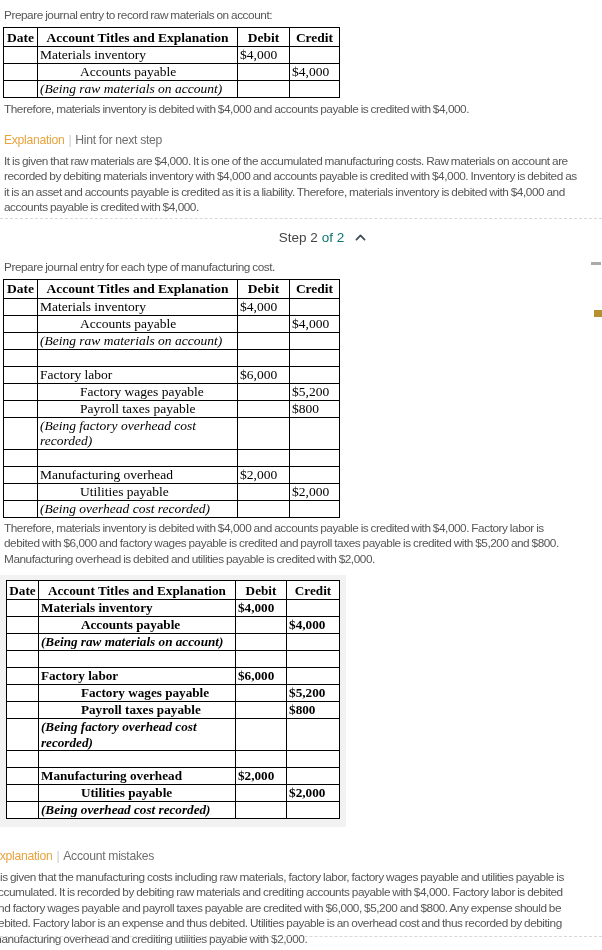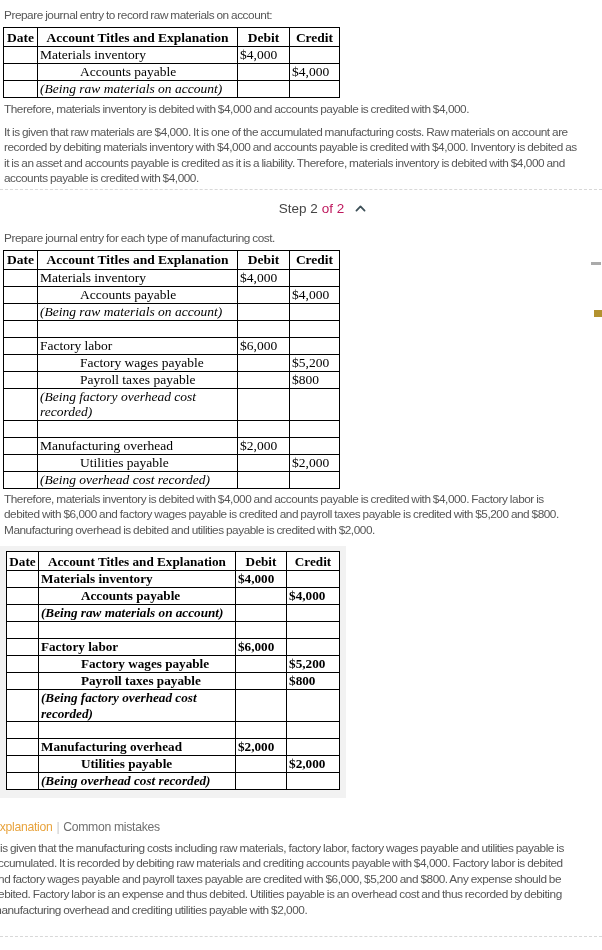--- a/index.html
+++ b/index.html
@@ -44,21 +44,21 @@
   }
   .exp-label{color:#e8a33d;}
   .exp-sep{color:#c9c9c9;padding:0 4px;}
   .exp-title{color:#6f6f6f;}
   
   .step-head{
     text-align:right;font-size:13.5px;margin-top:9px;height:19px;
     display:flex;align-items:center;justify-content:center;gap:4px;margin-left:44px;
   }
   .step-strong{color:#454545;}
-  .step-of{color:#be185d;}
+  .step-of{color:#0f766e;}
   .chev{display:inline-block;margin-left:6px;cursor:pointer;line-height:0;}
   
   .dashed{border-top:1px dashed #d8d8d8;height:0;width:602px;}
   .gray-dash{position:absolute;right:1px;top:262px;width:10px;height:3px;background:#aaaaaa;}
   .yellow-mark{position:absolute;right:0;top:310px;width:8px;height:7px;background:#b3922f;}
   .bottom-dash{position:absolute;left:0;top:936px;}
   
   .mt3{margin-top:3px;} .mt4{margin-top:4px;} .mt7{margin-top:7px;}
   .mt13{margin-top:13px;} .mt15{margin-top:15px;}
   .shift-left{margin-left:-12px;width:660px;}
@@ -103,20 +103,23 @@
           <td class="c-date"></td>
           <td class="acct italic">(Being raw materials on account)</td>
           <td class="amount"></td>
           <td class="amount"></td>
         </tr>
       </tbody>
   </table>
 
   <div class="txt mt4">Therefore, materials inventory is debited with $4,000 and accounts payable is credited with $4,000.</div>
 
+  <div class="exp-head mt15">
+    <span class="exp-label">Explanation</span><span class="exp-sep">|</span><span class="exp-title">Hint for next step</span>
+  </div>
 
   <div class="txt wide mt7">It is given that raw materials are $4,000. It is one of the accumulated manufacturing costs. Raw materials on account are
 recorded by debiting materials inventory with $4,000 and accounts payable is credited with $4,000. Inventory is debited as
 it is an asset and accounts payable is credited as it is a liability. Therefore, materials inventory is debited with $4,000 and
 accounts payable is credited with $4,000.</div>
 
   <div class="dashed mt3"></div>
 
   <div class="step-head">
     <span class="step-strong">Step 2</span>
@@ -315,21 +318,21 @@
             <td class="acct italic">(Being overhead cost recorded)</td>
             <td class="amount"></td>
             <td class="amount"></td>
           </tr>
         </tbody>
     </table>
   </div>
 
   <div class="shift-left" style="margin-top:22px;">
     <div class="exp-head">
-      <span class="exp-label">Explanation</span><span class="exp-sep">|</span><span class="exp-title">Common mistakes</span>
+      <span class="exp-label">Explanation</span><span class="exp-sep">|</span><span class="exp-title">Account mistakes</span>
     </div>
     <div class="txt mt7">It is given that the manufacturing costs including raw materials, factory labor, factory wages payable and utilities payable is
 accumulated. It is recorded by debiting raw materials and crediting accounts payable with $4,000. Factory labor is debited
 and factory wages payable and payroll taxes payable are credited with $6,000, $5,200 and $800. Any expense should be
 debited. Factory labor is an expense and thus debited. Utilities payable is an overhead cost and thus recorded by debiting
 manufacturing overhead and crediting utilities payable with $2,000.</div>
   </div>
 
 </div>
 

